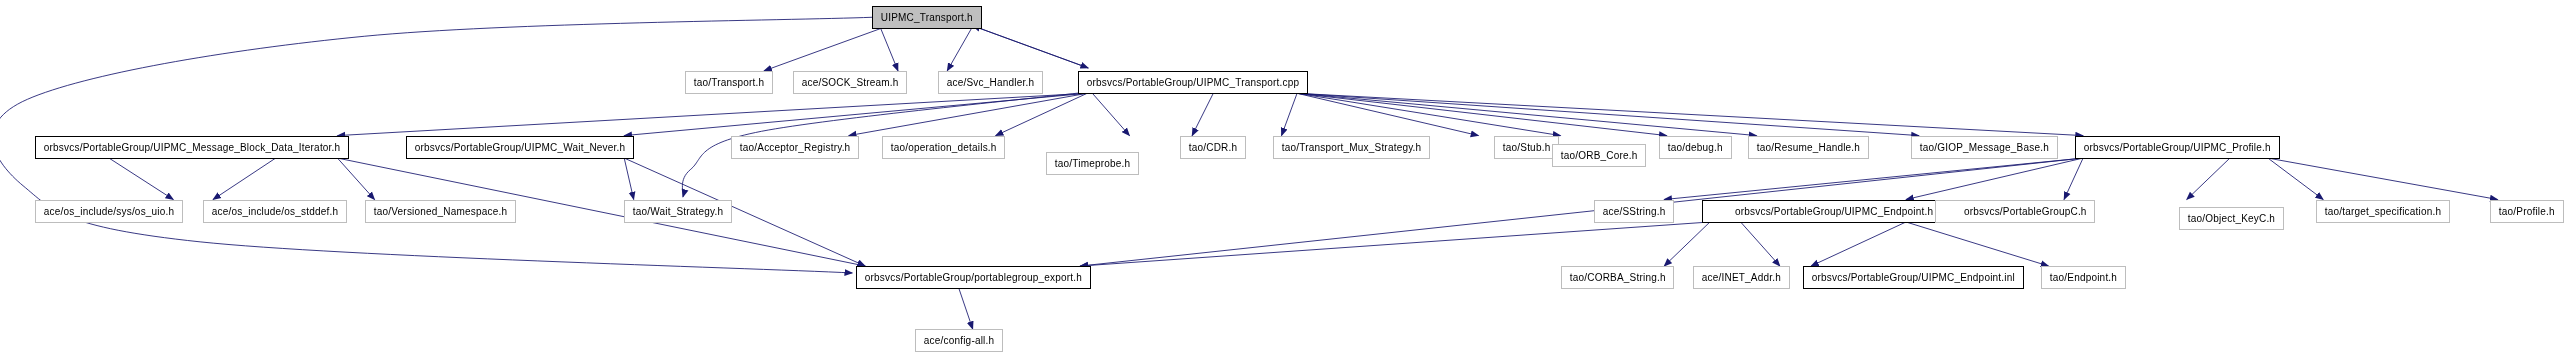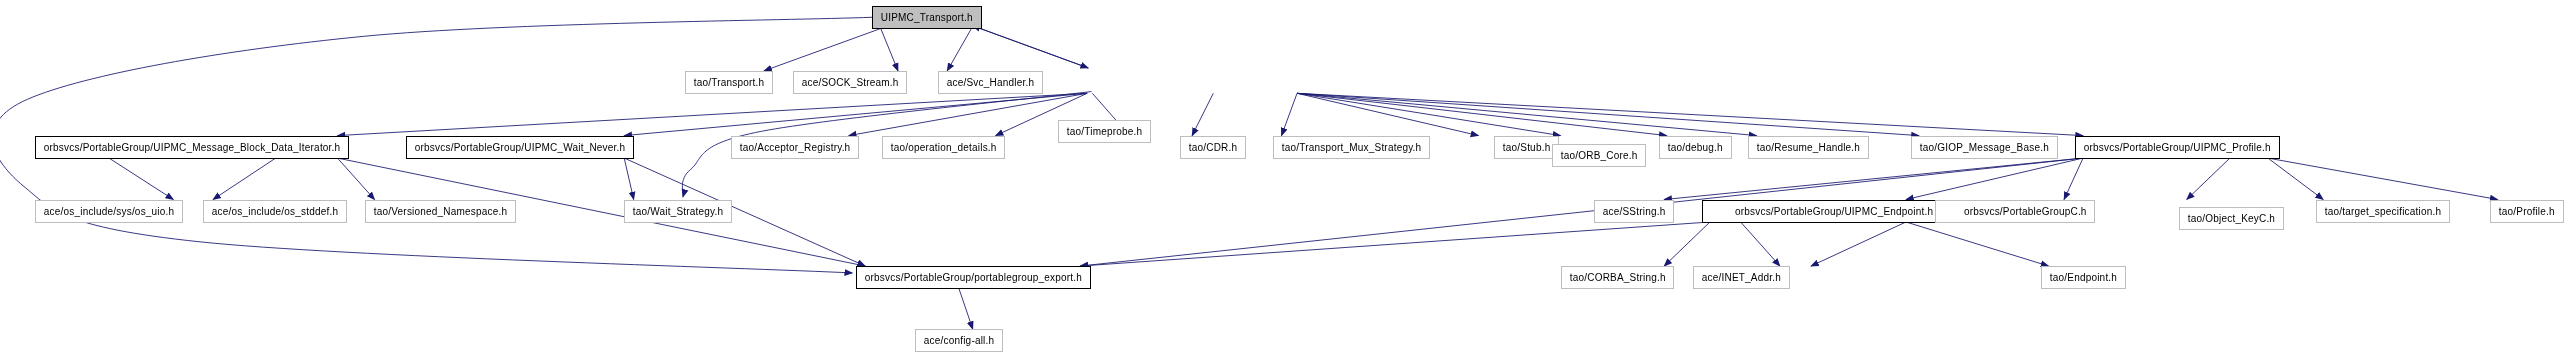--- a/index.html
+++ b/index.html
@@ -81,25 +81,26 @@
       <path d="M2205,257 L2095,308" fill="none" stroke="#191970" stroke-width="1" marker-end="url(#arw)"></path>
       <path d="M2205,257 L2370,308" fill="none" stroke="#191970" stroke-width="1" marker-end="url(#arw)"></path>
       <path d="M1978,257 L1249,308" fill="none" stroke="#191970" stroke-width="1" marker-end="url(#arw)"></path>
       <path d="M1108.5,334 L1124.5,381" fill="none" stroke="#191970" stroke-width="1" marker-end="url(#arw)"></path>
     </svg>
 
 <div class="node main" style="left: 872px; top: 6px;">UIPMC_Transport.h</div>
     <div class="node leaf" style="left: 685px; top: 71px;">tao/Transport.h</div>
     <div class="node leaf" style="left: 793px; top: 71px;">ace/SOCK_Stream.h</div>
     <div class="node leaf" style="left: 938px; top: 71px;">ace/Svc_Handler.h</div>
+    <div class="node doc" style="left: 1078px; top: 71px;">orbsvcs/PortableGroup/UIPMC_Transport.cpp</div>
     <div class="node doc" style="left: 35px; top: 136px;">orbsvcs/PortableGroup/UIPMC_Message_Block_Data_Iterator.h</div>
     <div class="node doc" style="left: 406px; top: 136px;">orbsvcs/PortableGroup/UIPMC_Wait_Never.h</div>
     <div class="node leaf" style="left: 731px; top: 136px;">tao/Acceptor_Registry.h</div>
     <div class="node leaf" style="left: 882px; top: 136px;">tao/operation_details.h</div>
-    <div class="node leaf" style="left: 1046px; top: 120px; margin-left: 12px;">tao/Timeprobe.h</div>
+    <div class="node leaf" style="left: 1046px; top: 152px;">tao/Timeprobe.h</div>
     <div class="node leaf" style="left: 1180px; top: 136px;">tao/CDR.h</div>
     <div class="node leaf" style="left: 1273px; top: 136px;">tao/Transport_Mux_Strategy.h</div>
     <div class="node leaf" style="left: 1470px; top: 136px; margin-left: 24px;">tao/Stub.h</div>
     <div class="node leaf" style="left: 1552px; top: 136px; margin-top: 8px;">tao/ORB_Core.h</div>
     <div class="node leaf" style="left: 1659px; top: 136px;">tao/debug.h</div>
     <div class="node leaf" style="left: 1748px; top: 136px;">tao/Resume_Handle.h</div>
     <div class="node leaf" style="left: 1911px; top: 136px;">tao/GIOP_Message_Base.h</div>
     <div class="node doc" style="left: 2075px; top: 136px;">orbsvcs/PortableGroup/UIPMC_Profile.h</div>
     <div class="node leaf" style="left: 35px; top: 200px;">ace/os_include/sys/os_uio.h</div>
     <div class="node leaf" style="left: 203px; top: 200px;">ace/os_include/os_stddef.h</div>
@@ -107,16 +108,17 @@
     <div class="node leaf" style="left: 624px; top: 200px;">tao/Wait_Strategy.h</div>
     <div class="node leaf" style="left: 1594px; top: 200px;">ace/SString.h</div>
     <div class="node doc" style="left: 1702px; top: 200px; padding-left: 32px;">orbsvcs/PortableGroup/UIPMC_Endpoint.h</div>
     <div class="node leaf" style="left: 1935px; top: 200px; padding-left: 28px;">orbsvcs/PortableGroupC.h</div>
     <div class="node leaf" style="left: 2179px; top: 200px; margin-top: 7px;">tao/Object_KeyC.h</div>
     <div class="node leaf" style="left: 2316px; top: 200px;">tao/target_specification.h</div>
     <div class="node leaf" style="left: 2490px; top: 200px;">tao/Profile.h</div>
     <div class="node doc" style="left: 856px; top: 266px;">orbsvcs/PortableGroup/portablegroup_export.h</div>
     <div class="node leaf" style="left: 1561px; top: 266px;">tao/CORBA_String.h</div>
     <div class="node leaf" style="left: 1693px; top: 266px;">ace/INET_Addr.h</div>
+    <div class="node doc" style="left: 1803px; top: 266px;">orbsvcs/PortableGroup/UIPMC_Endpoint.inl</div>
     <div class="node leaf" style="left: 2041px; top: 266px;">tao/Endpoint.h</div>
     <div class="node leaf" style="left: 915px; top: 329px;">ace/config-all.h</div>
   </div>
 
 
 </body></html>

